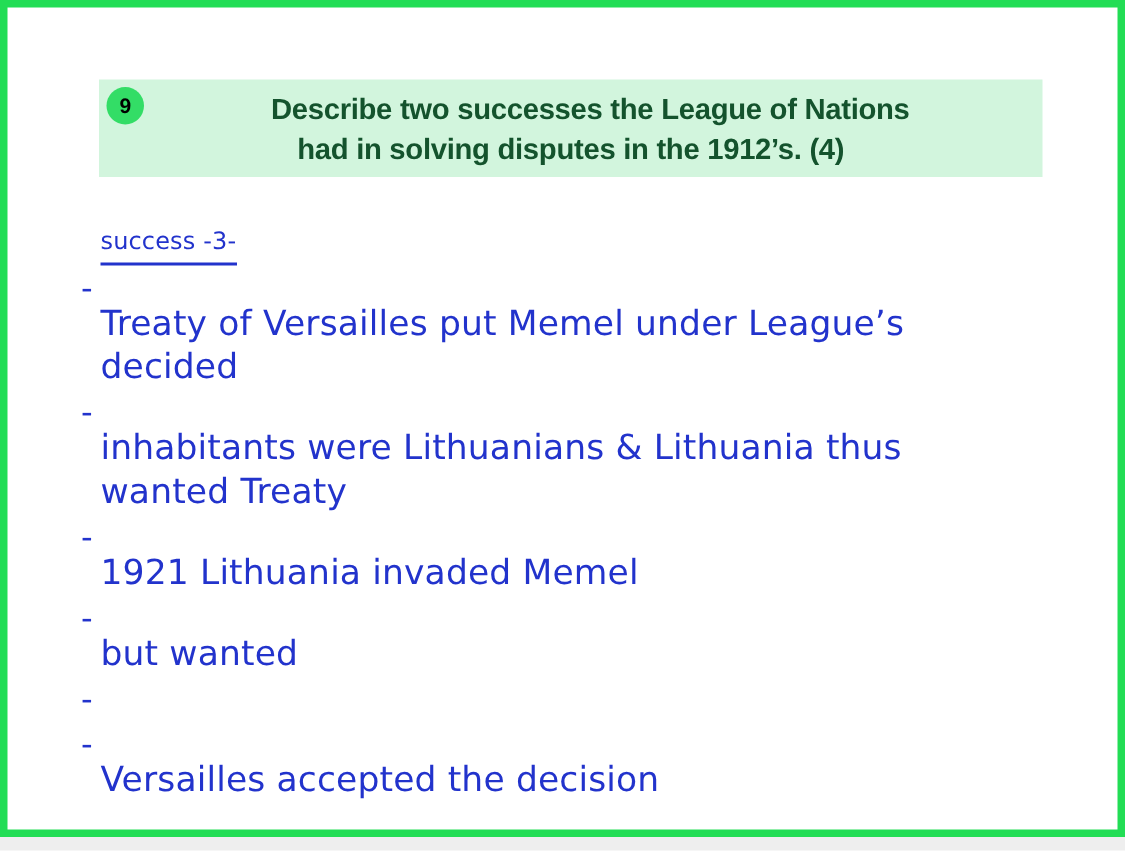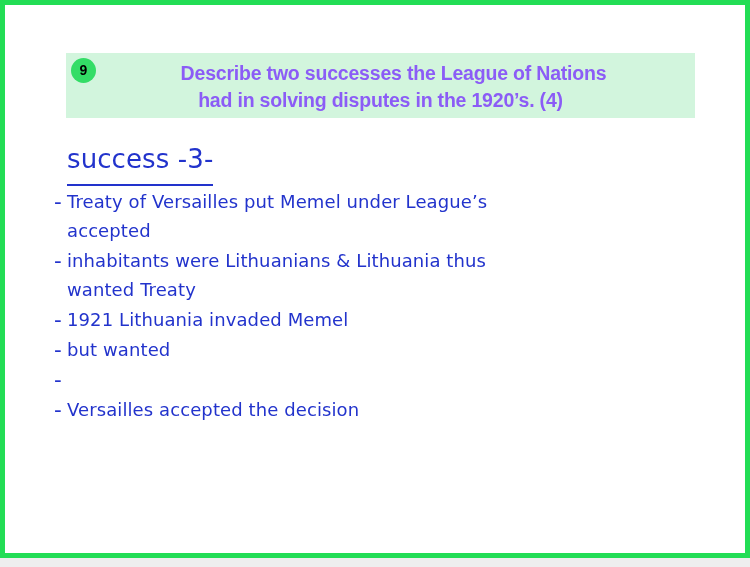--- a/index.html
+++ b/index.html
@@ -36,21 +36,21 @@
     width: 629px;
     height: 65px;
     background: #d2f5dd;
     box-sizing: border-box;
     padding: 7px 10px 0 10px;
   }
   #question-text-wrap {
     text-align: center;
     font-size: 19.5px;
     font-weight: bold;
-    color: #8b5cf6;
+    color: #14532d;
     line-height: 27px;
     letter-spacing: -0.2px;
   }
   .q-line {
     display: block;
     white-space: nowrap;
   }
   #question-line-1 {
     padding-left: 26px;
   }
@@ -79,67 +79,68 @@
     color: #2233cc;
     font-family: "DejaVu Sans", sans-serif;
     font-size: 21.5px;
     line-height: 29px;
     letter-spacing: 0.1px;
   }
   #notes-heading {
     display: inline-block;
     margin-left: 13px;
     border-bottom: 2px solid #2233cc;
-    padding-bottom: 10px;
-    font-size: 26px;
+    padding-bottom: 0;
+    font-size: 16px;
     white-space: nowrap;
   }
   .note-item {
     display: flex;
     align-items: flex-start;
     margin-top: 1px;
   }
   .note-bullet {
     flex: 0 0 auto;
     width: 13px;
     text-align: left;
     font-size: 21.5px;
     line-height: 29px;
   }
   .note-body {
     flex: 1 1 auto;
-    font-size: 18px;
+    font-size: 23px;
     line-height: 29px;
+    margin-top: 24px;
   }
   .note-l2 {
     display: block;
   }
 </style>
 </head>
 <body>
 
 <div id="slide">
 
   <div id="question-banner">
     <div id="question-badge">9</div>
     <div id="question-text-wrap">
       <span class="q-line" id="question-line-1">Describe two successes the League of Nations</span>
-      <span class="q-line" id="question-line-2">had in solving disputes in the 1920’s. (4)</span>
+      <span class="q-line" id="question-line-2">had in solving disputes in the 1912’s. (4)</span>
     </div>
   </div>
 
   <div id="notes">
 
     <div id="notes-heading">success -3-</div>
 
     <div class="note-item">
       <span class="note-bullet">-</span>
       <span class="note-body">
         <span>Treaty of Versailles put Memel under League’s</span>
-        <span class="note-l2">accepted</span>
+        <span class="note-l2">decided</span>
       </span>
     </div>
 
     <div class="note-item">
       <span class="note-bullet">-</span>
       <span class="note-body">
         <span>inhabitants were Lithuanians &amp; Lithuania thus</span>
         <span class="note-l2">wanted Treaty</span>
       </span>
     </div>

